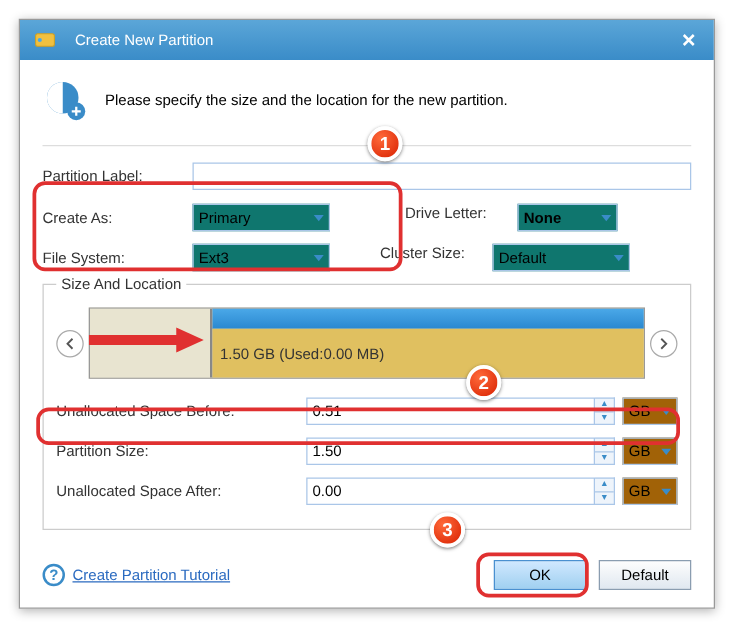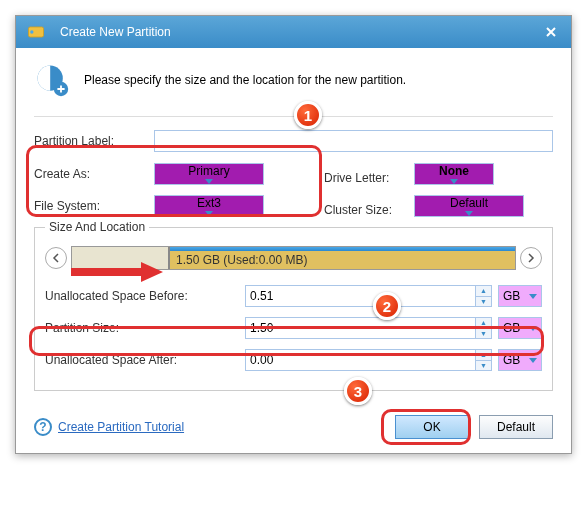--- a/index.html
+++ b/index.html
@@ -11,42 +11,42 @@
 .close-btn { width: 20px; height: 16px; display: flex; align-items: center; justify-content: center; cursor: pointer; }
 .close-btn svg { fill: #fff; }
 .content { padding: 14px 18px; }
 .header-row { display: flex; align-items: center; gap: 14px; margin-bottom: 18px; }
 .big-icon { width: 36px; height: 36px; }
 .form-area { border-top: 1px solid #ddd; padding-top: 12px; }
 .row { display: flex; align-items: center; margin-bottom: 10px; height: 24px; }
 .label { width: 120px; color: #333; }
 .label2 { width: 90px; color: #333; }
 .text-input { flex: 1; border: 1px solid #aac6e8; height: 22px; padding: 0 4px; background: #fff; }
-.select { width: 110px; border: 1px solid #aac6e8; height: 22px; padding: 0 4px; background: #a21caf; display: flex; align-items: center; justify-content: space-between; cursor: pointer; flex-direction: column; }
+.select { width: 110px; border: 1px solid #aac6e8; height: 22px; padding: 0 4px; background: #0f766e; display: flex; align-items: center; justify-content: space-between; cursor: pointer; }
 .select-arrow { width: 0; height: 0; border-left: 4px solid transparent; border-right: 4px solid transparent; border-top: 5px solid #3a8cc8; }
 .two-col { display: flex; align-items: center; gap: 0; }
 .two-col .col1 { display: flex; align-items: center; width: 270px; }
-.two-col .col2 { display: flex; align-items: flex-end; flex: 1; }
+.two-col .col2 { display: flex; align-items: flex-start; flex: 1; }
 .fieldset { border: 1px solid #ccc; padding: 18px 10px 10px 10px; margin-top: 10px; position: relative; }
 .fieldset-title { position: absolute; top: -8px; left: 10px; background: #fff; padding: 0 4px; color: #333; }
 .vis-row { display: flex; align-items: center; gap: 4px; margin-bottom: 14px; }
 .arrow-btn { width: 22px; height: 22px; border: 1px solid #aaa; border-radius: 50%; background: #fff; display: flex; align-items: center; justify-content: center; cursor: pointer; }
-.vis-bar { flex: 1; height: 24px; display: flex; border: 1px solid #999; background: #e8e4d0; }
+.vis-bar { flex: 1; height: 57px; display: flex; border: 1px solid #999; background: #e8e4d0; }
 .vis-unalloc-before { width: 98px; background: #e8e4d0; border-right: 2px solid #888; }
 .vis-partition { flex: 1; display: flex; flex-direction: column; }
 .vis-used { height: 16px; background: linear-gradient(to bottom, #4aa8e8, #2a88d0); }
 .vis-label { flex: 1; background: #e0c060; padding: 2px 6px; display: flex; align-items: center; color: #333; }
 .vis-unalloc-after { width: 0; }
 .size-row { display: flex; align-items: center; margin-bottom: 8px; height: 24px; }
 .size-label { width: 200px; color: #333; }
 .size-input { flex: 1; border: 1px solid #aac6e8; height: 22px; padding: 0 4px; background: #fff; }
 .spinner { width: 16px; height: 22px; border: 1px solid #aac6e8; border-left: none; display: flex; flex-direction: column; background: #eef4fb; }
 .spinner div { flex: 1; display: flex; align-items: center; justify-content: center; cursor: pointer; font-size: 7px; color: #3a8cc8; }
 .spinner div:first-child { border-bottom: 1px solid #aac6e8; }
-.unit-select { width: 44px; border: 1px solid #aac6e8; height: 22px; padding: 0 4px; margin-left: 6px; background: #f0abfc; display: flex; align-items: center; justify-content: space-between; cursor: pointer; }
+.unit-select { width: 44px; border: 1px solid #aac6e8; height: 22px; padding: 0 4px; margin-left: 6px; background: #a16207; display: flex; align-items: center; justify-content: space-between; cursor: pointer; }
 .footer { display: flex; align-items: center; justify-content: space-between; padding: 10px 18px 14px 18px; }
 .footer-left { display: flex; align-items: center; gap: 6px; }
 .help-icon { width: 18px; height: 18px; border: 2px solid #3a8cc8; border-radius: 50%; color: #3a8cc8; display: flex; align-items: center; justify-content: center; font-weight: bold; }
 .footer-left a { color: #2a6ac0; text-decoration: underline; cursor: pointer; }
 .footer-right { display: flex; gap: 10px; }
 .btn { width: 74px; height: 24px; border: 1px solid #8a9db0; background: linear-gradient(to bottom, #fdfdfd, #e0e8f0); cursor: pointer; display: flex; align-items: center; justify-content: center; }
 .btn.ok { background: linear-gradient(to bottom, #d0e8ff, #a0d0f0); border: 1px solid #4a90d0; }
 .highlight-box { position: absolute; border: 3px solid #e03030; border-radius: 10px; pointer-events: none; z-index: 10; }
 .badge { width: 28px; height: 28px; border-radius: 50%; background: radial-gradient(circle at 35% 30%, #ff6a3a, #d82000); color: #fff; display: flex; align-items: center; justify-content: center; font-weight: bold; font-size: 15px; border: 3px solid #fff; box-shadow: 0 1px 3px rgba(0,0,0,0.5); position: absolute; z-index: 11; }
 .red-arrow { position: absolute; z-index: 11; }
@@ -106,21 +106,21 @@
       </div>
       <div class="two-col" style="margin-bottom:10px;">
         <div class="col1">
           <span class="label">File System:</span>
           <div class="select">
             <span>Ext3</span>
             <span class="select-arrow"></span>
           </div>
         </div>
         <div class="col2">
-          <span class="label2" style="margin-left:20px;">Cluster Size:</span>
+          <span class="label2" style="">Cluster Size:</span>
           <div class="select" style="width:110px;">
             <span>Default</span>
             <span class="select-arrow"></span>
           </div>
         </div>
       </div>
 
       <div class="highlight-box" style="top:28px; left:-8px; width:296px; height:72px;"></div>
       <div class="badge" style="top:-16px; left:260px;">1</div>
     </div>

